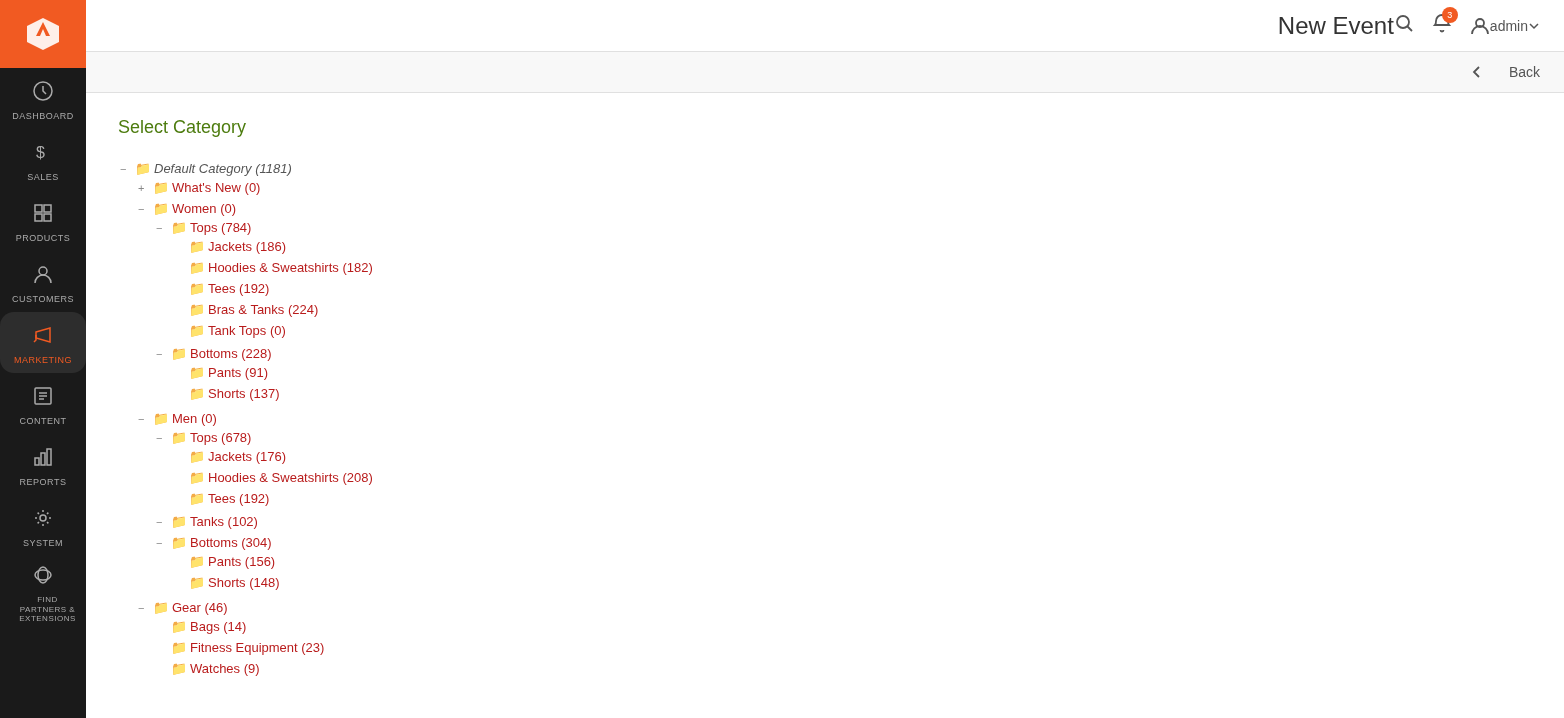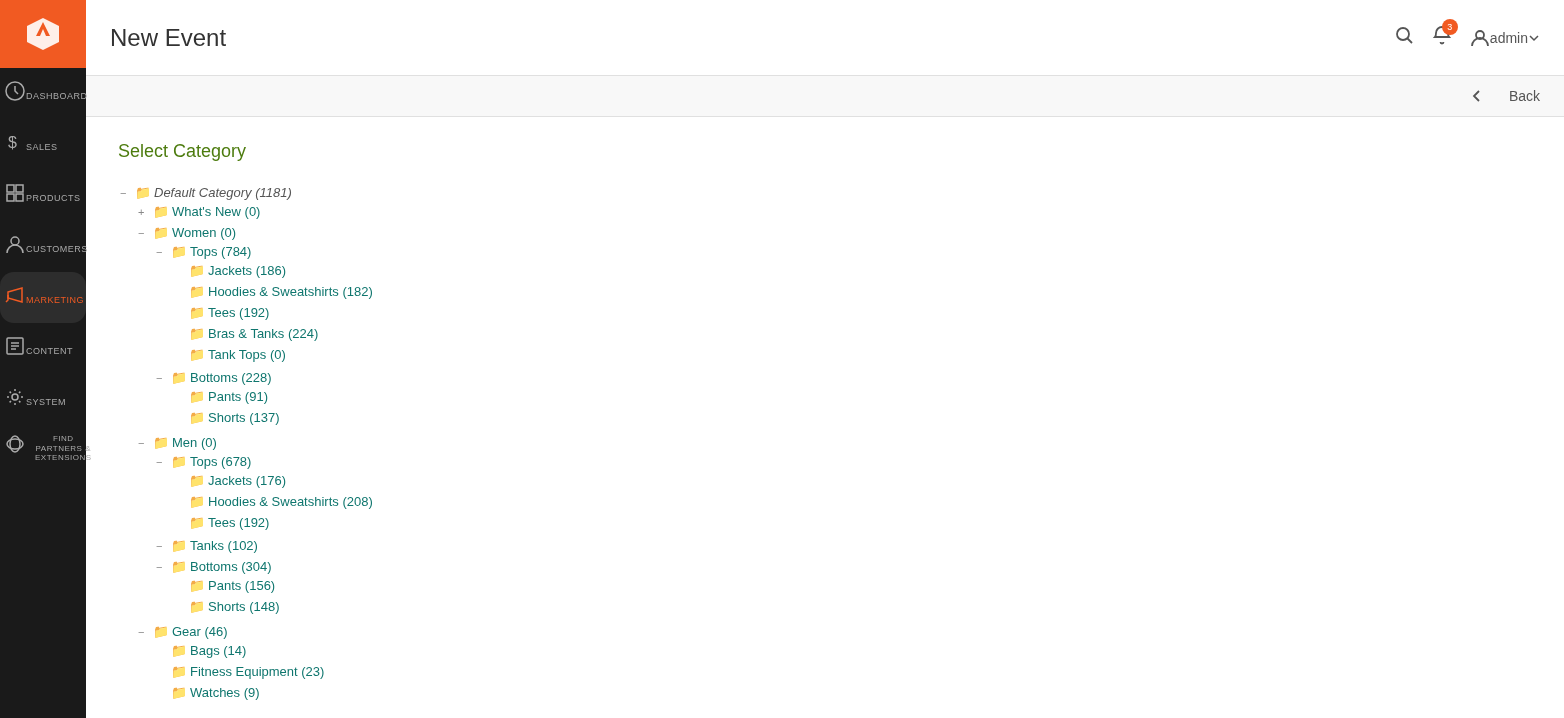--- a/index.html
+++ b/index.html
@@ -23,20 +23,21 @@
       display: flex;
       align-items: center;
       justify-content: center;
       cursor: pointer;
     }
     .sidebar-logo svg { width: 40px; height: 40px; }
     .sidebar-item {
       width: 86px;
       padding: 12px 4px 8px;
       display: flex;
+      flex-direction: column;
       align-items: center;
       cursor: pointer;
       color: #aaa;
       font-size: 10px;
       text-align: center;
       transition: background 0.2s;
     }
     .sidebar-item.active { background: #2d2d2d; color: #f15a22; border-radius: 14px; }
     .sidebar-item .icon { font-size: 20px; margin-bottom: 4px; }
     .sidebar-item .label { font-size: 9px; text-transform: uppercase; letter-spacing: 0.5px; }
@@ -46,24 +47,24 @@
       flex: 1;
       display: flex;
       flex-direction: column;
       background: #f5f5f5;
       overflow: hidden;
     }
 
     
     .topbar {
       background: #fff;
-      height: 76px;
-      display: flex;
-      align-items: center;
-      justify-content: space-between;
+      height: 52px;
+      display: flex;
+      align-items: center;
+      justify-content: flex-end;
       padding: 5px 24px;
       border-bottom: 1px solid #e0e0e0;
     }
     .page-title {
       font-size: 24px;
       font-weight: 300;
       color: #333;
     }
     .topbar-right {
       display: flex;
@@ -158,21 +159,21 @@
       display: inline-block;
       cursor: pointer;
     }
     .folder-icon {
       font-size: 13px;
       color: #c8a050;
       width: 16px;
       display: inline-block;
     }
     .node-label {
-      color: #0f766e;
+      color: #b91c1c;
       text-decoration: none;
       cursor: pointer;
     }
     .node-label.root-label {
       color: #555;
       font-style: italic;
     }
   </style>
 </head>
 <body>
@@ -241,20 +242,30 @@
       <svg width="22" height="22" viewBox="0 0 22 22" fill="none" stroke="currentColor" stroke-width="1.5">
           <rect x="3" y="3" width="16" height="16" rx="1"></rect>
           <line x1="7" y1="8" x2="15" y2="8"></line>
           <line x1="7" y1="11" x2="15" y2="11"></line>
           <line x1="7" y1="14" x2="12" y2="14"></line>
         </svg>
     </span>
     <span class="label">CONTENT</span>
   </div>
 
+  <div class="sidebar-item">
+    <span class="icon">
+      <svg width="22" height="22" viewBox="0 0 22 22" fill="none" stroke="currentColor" stroke-width="1.5">
+          <rect x="3" y="12" width="4" height="7"></rect>
+          <rect x="9" y="7" width="4" height="12"></rect>
+          <rect x="15" y="3" width="4" height="16"></rect>
+        </svg>
+    </span>
+    <span class="label">REPORTS</span>
+  </div>
 
 
   <div class="sidebar-item">
     <span class="icon">
       <svg width="22" height="22" viewBox="0 0 22 22" fill="none" stroke="currentColor" stroke-width="1.5">
           <circle cx="11" cy="11" r="3"></circle>
           <path d="M11 3v2M11 17v2M3 11h2M17 11h2M5.6 5.6l1.4 1.4M15 15l1.4 1.4M5.6 16.4l1.4-1.4M15 7l1.4-1.4"></path>
         </svg>
     </span>
     <span class="label">SYSTEM</span>

